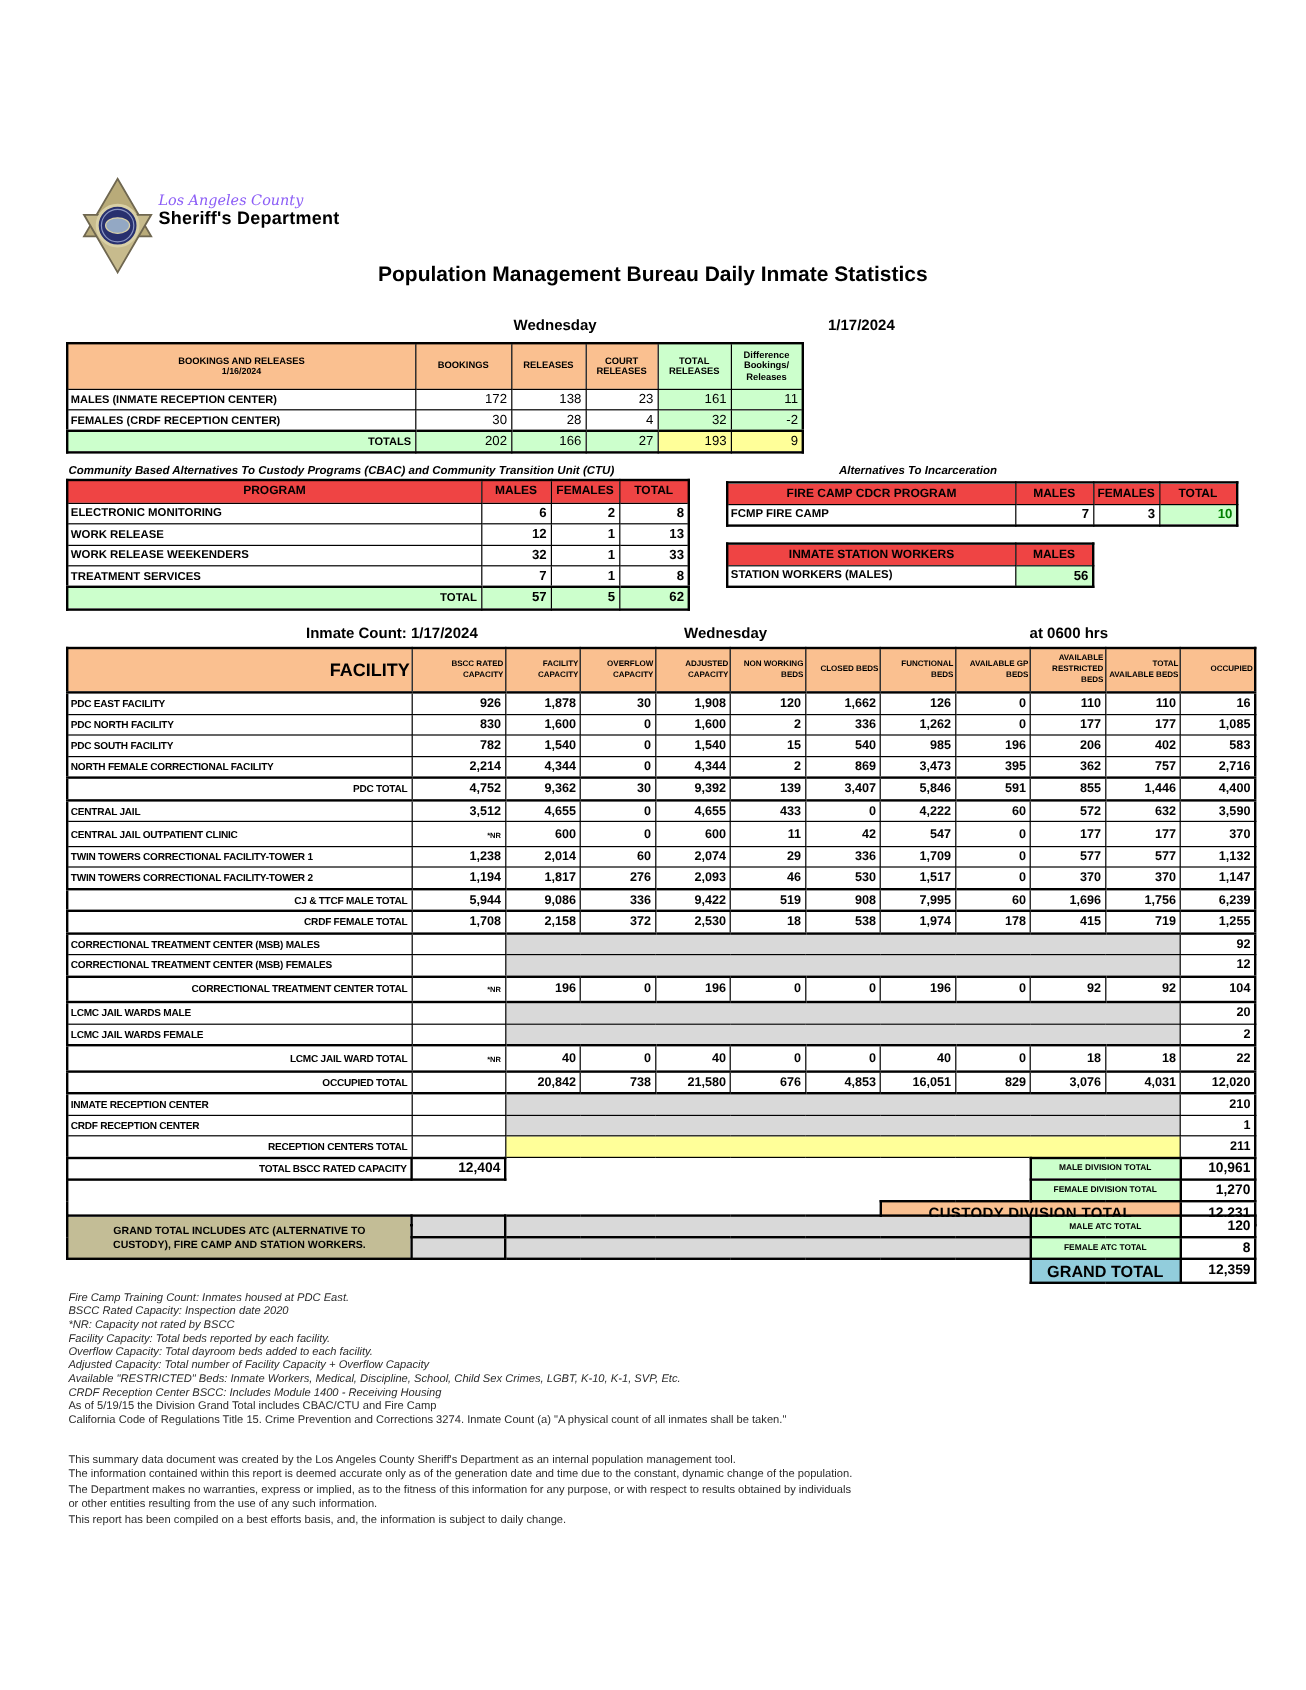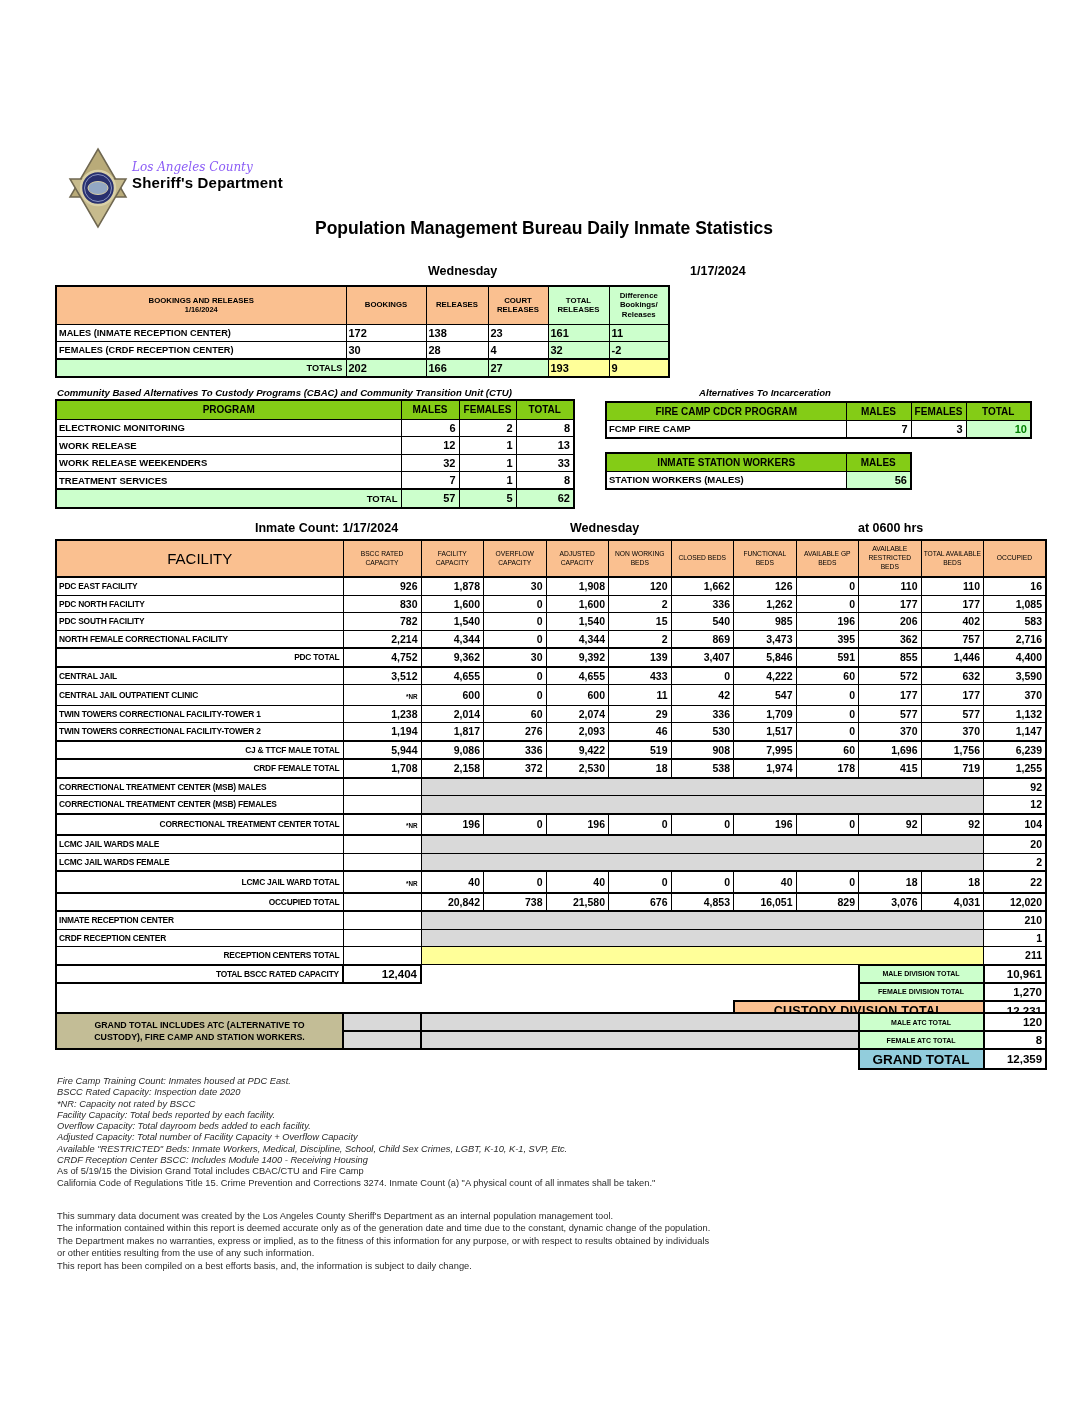--- a/index.html
+++ b/index.html
@@ -18,38 +18,38 @@
   .day-date{font-size:12.5px;font-weight:bold;}
 
   
   .btable{position:absolute;left:55px;top:285px;width:613px;}
   .btable td{border:1px solid #000;}
   .btable{border:2px solid #000;}
   .bh{background:#FAC090;font-size:7.8px;font-weight:bold;text-align:center;vertical-align:middle;line-height:1.25;}
   .bh .sub{font-size:7.4px;}
   .bh-green{background:#CCFFCC;}
   .blab{font-size:9.2px;font-weight:bold;white-space:nowrap;}
-  .bnum{font-size:11px;font-weight:bold;text-align:left;padding-right:3px;}
+  .bnum{font-size:11px;font-weight:normal;text-align:right;padding-right:3px;}
   .btot td{border-top:2px solid #000;}
 
   
   .sec-title{font-size:9.6px;font-weight:bold;font-style:italic;}
   .stable{position:absolute;}
   .stable td{border:1px solid #000;}
   .stable{border:2px solid #000;}
-  .ch{background:#84cc16;font-size:10px;font-weight:bold;text-align:center;vertical-align:middle;}
+  .ch{background:#ef4444;font-size:10px;font-weight:bold;text-align:center;vertical-align:middle;}
   .clab{font-size:9.5px;font-weight:bold;white-space:nowrap;}
   .cnum{font-size:11px;font-weight:bold;text-align:right;padding-right:3px;}
   .ctot td{border-top:2px solid #000;}
   .green-text{color:#008000;}
 
   
   .ftable{position:absolute;left:55px;top:539px;width:990px;border:2px solid #000;}
   .ftable td{border:1px solid #000;}
-  .fhead td{background:#FAC090;font-size:6.7px;font-weight:normal;text-align:center;vertical-align:middle;line-height:1.3;padding:1px;border-bottom:2px solid #000;}
+  .fhead td{background:#FAC090;font-size:6.7px;font-weight:bold;text-align:right;vertical-align:middle;line-height:1.3;padding:1px;border-bottom:2px solid #000;}
   .fhead td.fhead-facility{font-size:15px;}
   .fr td{height:16.5px;}
   .lab{font-size:8.4px;font-weight:bold;letter-spacing:-0.2px;white-space:nowrap;text-align:left;background:#fff;}
   .tot{text-align:right;padding-right:3px;}
   .num{font-size:10.5px;font-weight:bold;text-align:right;padding-right:3px;background:#fff;}
   .nr{font-size:6.3px;padding-top:3px;}
   .fr-total td{border-top:2px solid #000;border-bottom:2px solid #000;}
   .fr-green td{border-top:2px solid #000;border-bottom:2px solid #000;}
   .noborder{border:none !important;background:#fff !important;}
   .divlab{background:#CCFFCC;font-size:7px;font-weight:bold;text-align:center;}

